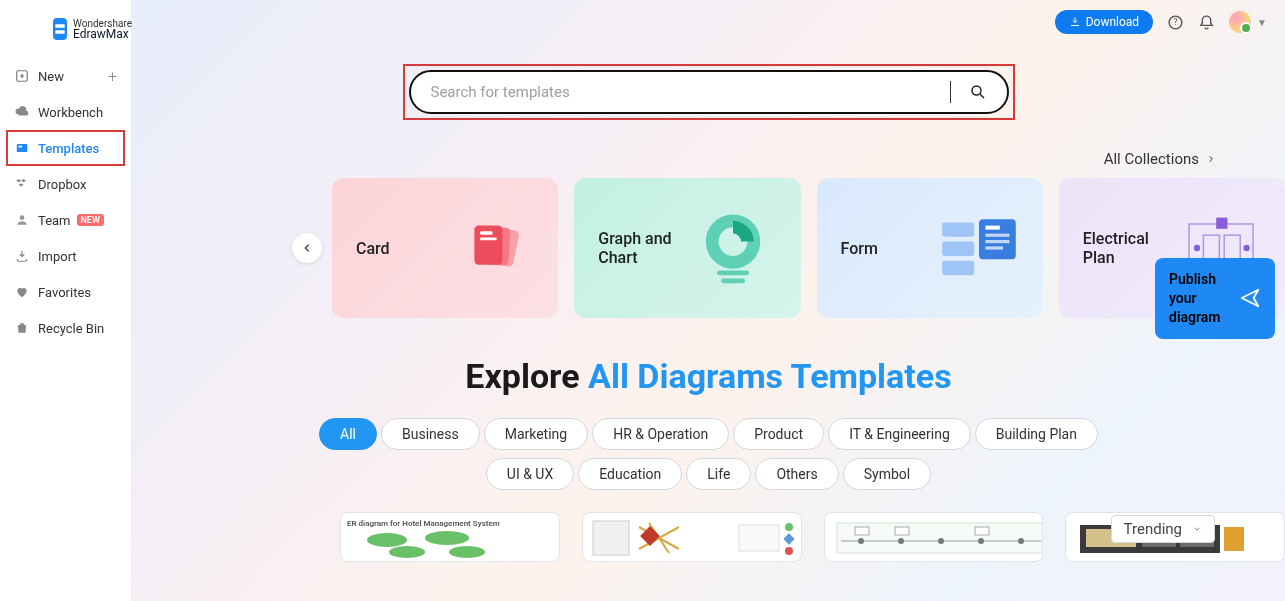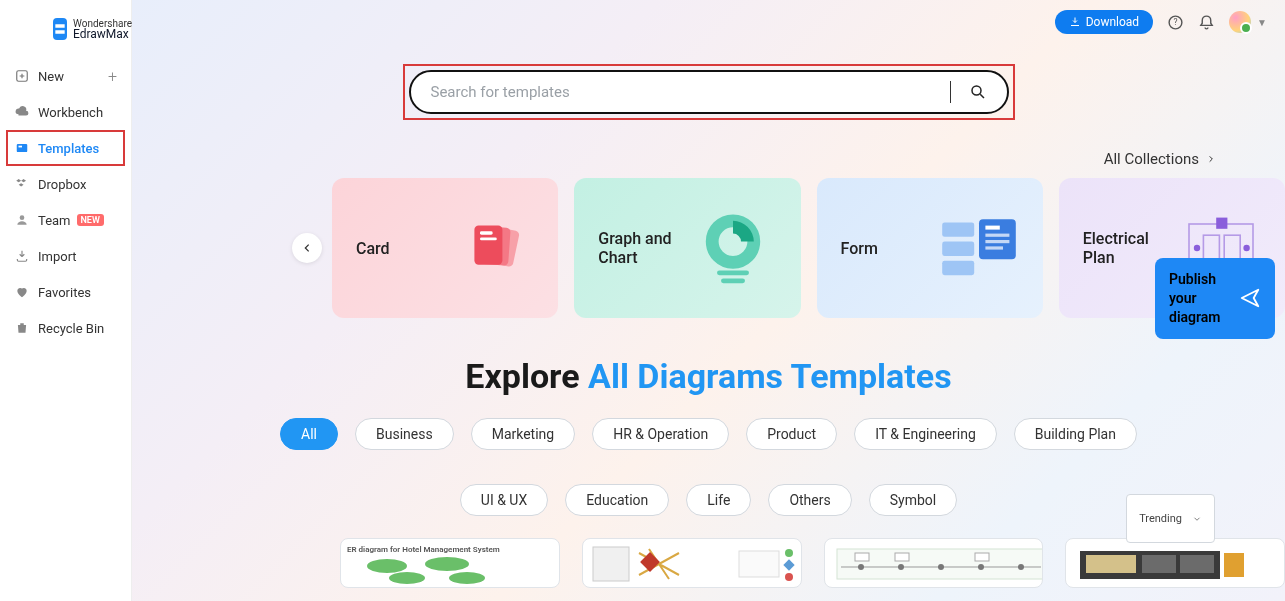--- a/index.html
+++ b/index.html
@@ -41,25 +41,25 @@
 .card { width:240px; height:140px; border-radius:12px; padding: 0 24px; display:flex; align-items:center; justify-content:space-between; font-size:16px; font-weight:500; color:#222; cursor:pointer; }
 .card.c1 { background: linear-gradient(135deg,#fcd4d9,#fce0e4); }
 .card.c2 { background: linear-gradient(135deg,#c3f0e3,#d6f4eb); }
 .card.c3 { background: linear-gradient(135deg,#d9e9fc,#e6f1fd); }
 .card.c4 { background: linear-gradient(135deg,#ece3f9,#f1ebfb); }
 .card .card-icon { width:80px; height:80px; display:flex; align-items:center; justify-content:center; }
 
 .explore { text-align:center; margin-top: 38px; font-size:34px; font-weight:700; color:#1a1a1a; }
 .explore .blue { color:#2196f3; }
 
-.filters { display:flex; flex-wrap:wrap; justify-content:center; gap:17px; margin-top:22px; padding: 0 100px; }
+.filters { display:flex; flex-wrap:wrap; justify-content:center; gap:4px; margin-top:22px; padding: 0 100px; }
 .filter { border:1px solid #d3d8de; background:#fff; border-radius:18px; padding:7px 20px; font-size:14px; color:#333; cursor:pointer; }
 .filter.active { background:#2196f3; color:#fff; border-color:#2196f3; }
 
-.trending { position:absolute; right:70px; bottom:58px; background:#fff; border:1px solid #d3d8de; border-radius:4px; padding:17px 12px; font-size:11px; color:#444; display:flex; align-items:center; gap:10px; cursor:pointer; }
+.trending { position:absolute; right:70px; bottom:58px; background:#fff; border:1px solid #d3d8de; border-radius:4px; padding:4px 12px; font-size:15px; color:#444; display:flex; align-items:center; gap:10px; cursor:pointer; }
 
 .templates-row { display:flex; gap:22px; padding: 22px 0 0 208px; }
 .tmpl { width:238px; height:50px; background:#fff; border:1px solid #e0e4e9; border-radius:8px; overflow:hidden; padding:6px; font-size:7px; color:#555; cursor:pointer; }
 
 .publish-widget { position:absolute; right:10px; top:258px; background:#1e88f5; color:#000000; border-radius:8px; padding:12px 14px; width:120px; font-size:14px; font-weight:600; display:flex; align-items:center; justify-content:space-between; cursor:pointer; line-height:1.35; }
 .publish-widget .send-icon { transform: rotate(0deg); }
 
 svg { display:block; }
 </style>
 </head>

